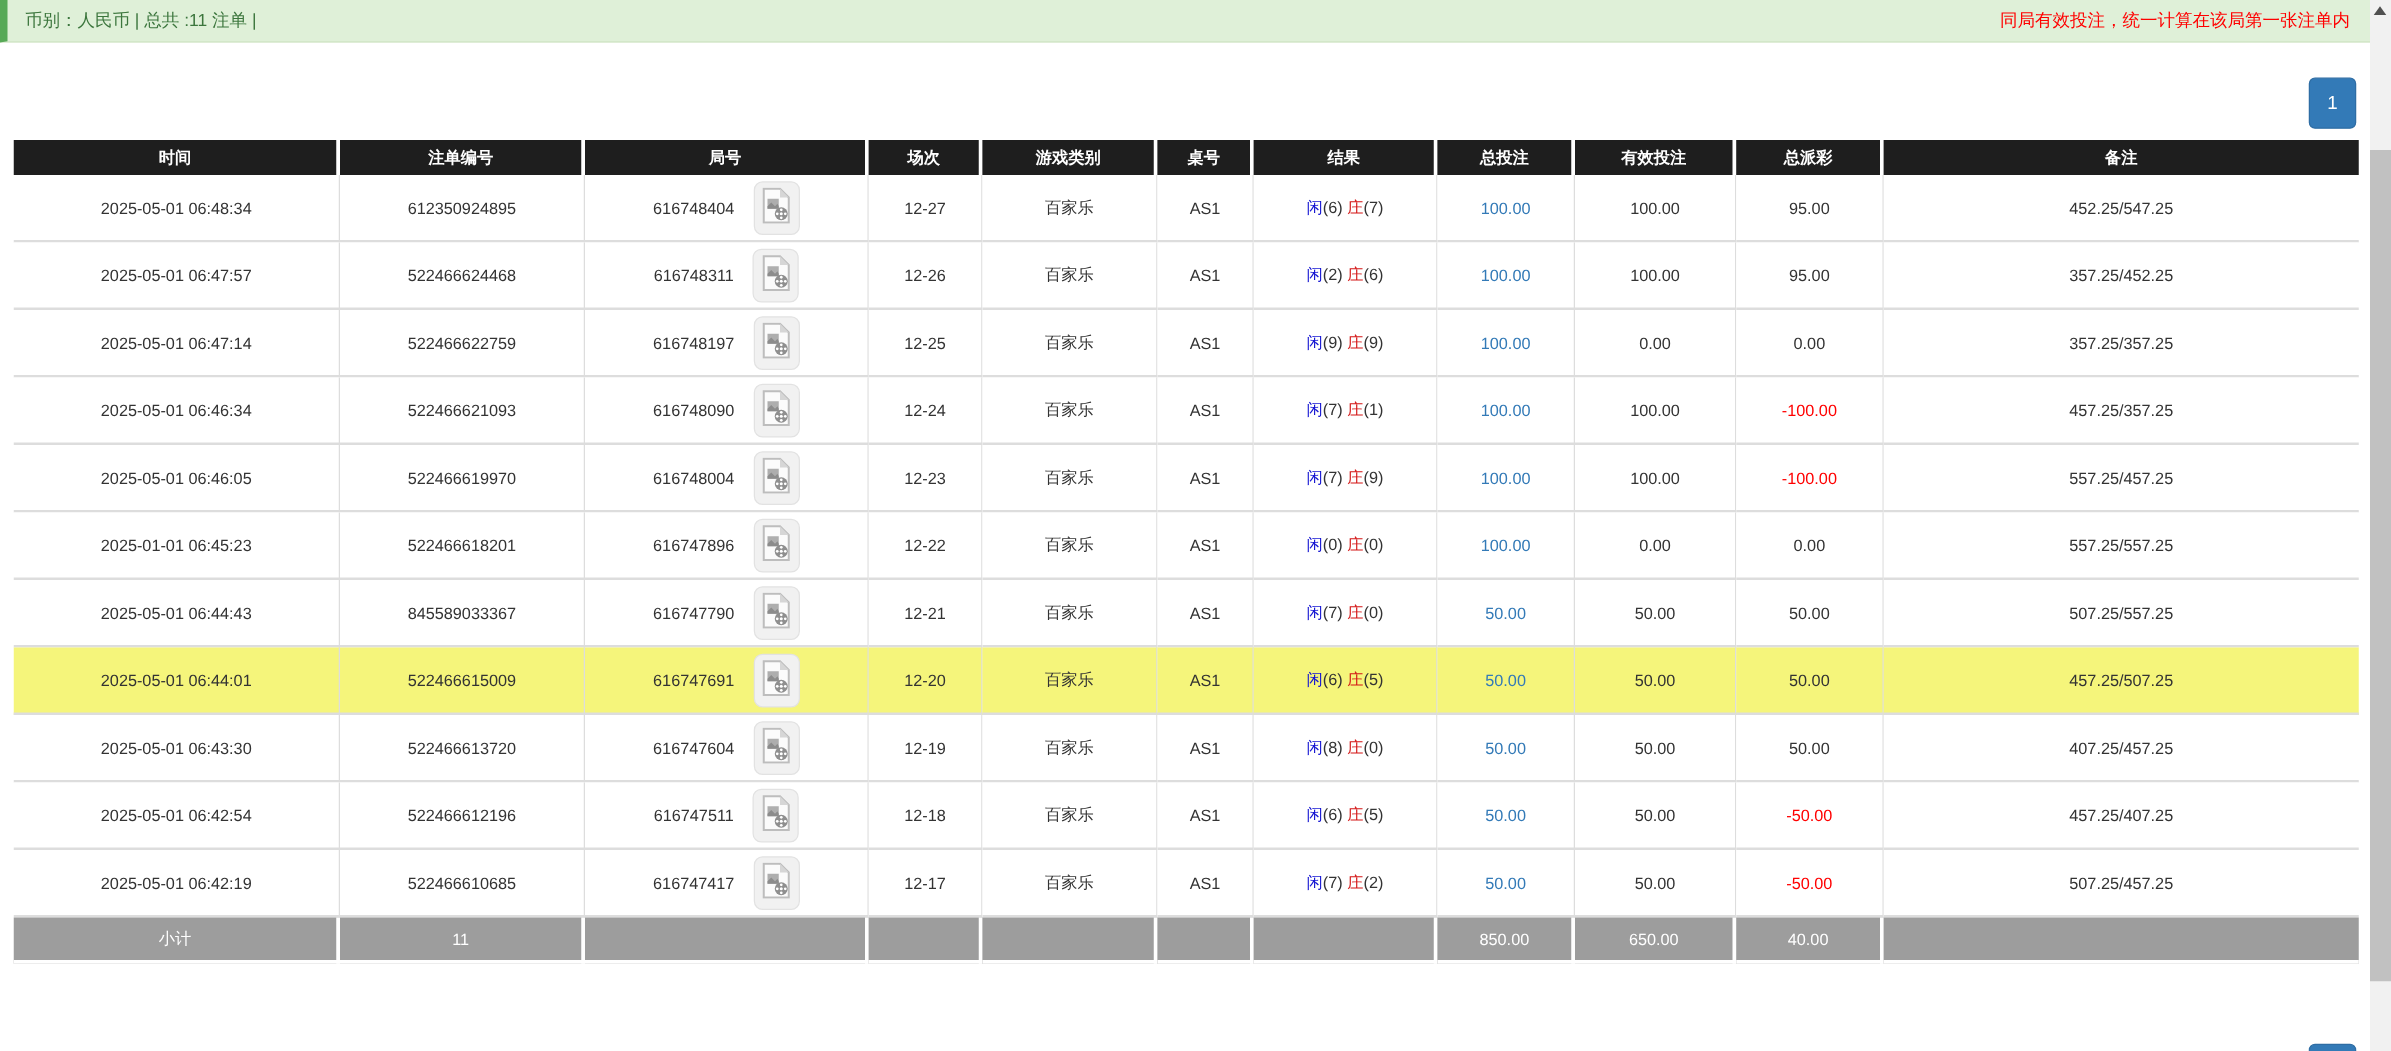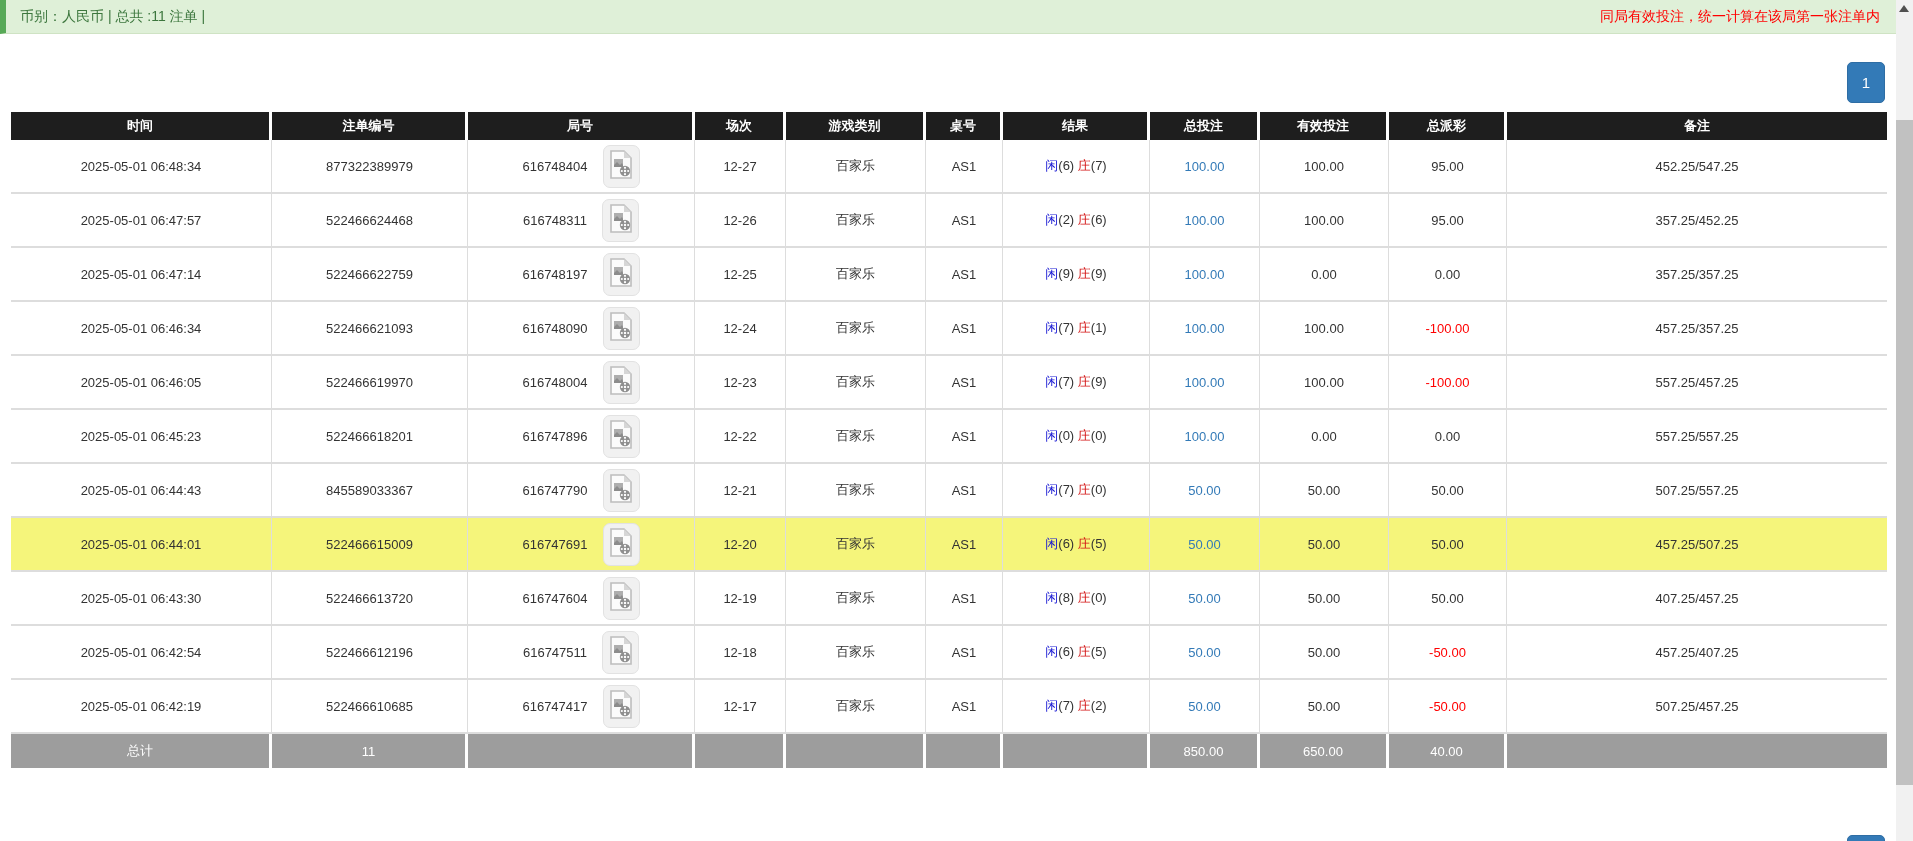--- a/index.html
+++ b/index.html
@@ -111,21 +111,21 @@
           <th>结果</th>
           <th>总投注</th>
           <th>有效投注</th>
           <th>总派彩</th>
           <th>备注</th>
         </tr>
       </thead>
     <tbody>
         <tr>
           <td><span>2025-05-01 06:48:34</span></td>
-          <td><span>877322389979</span></td>
+          <td><span>612350924895</span></td>
           <td>
             <div class="round-cell">
               <span>616748404</span>
               <button class="icon-btn">
                 <span><svg width="24" height="29" viewBox="0 0 24 29">
                     <path d="M2 1 h13 l7 7 v20 h-20 z" fill="#fbfbfb" stroke="#bdbdbd" stroke-width="1.6"></path>
                     <path d="M15 1 l7 7 h-7 z" fill="#d6d6d6"></path>
                     <path d="M5 9 h9 v8 h-9 z" fill="#aeaeae"></path>
                     <path d="M5 15 l3 -3 l3 3 l2 -2 l1 2 v2 h-9 z" fill="#8c8c8c"></path>
                     <circle cx="16" cy="21" r="5.2" fill="#8f8f8f"></circle>
@@ -265,21 +265,21 @@
           <td><span>12-23</span></td>
           <td><span>百家乐</span></td>
           <td><span>AS1</span></td>
           <td><span class="res-p">闲</span><span class="res-n">(7)</span> <span class="res-b">庄</span><span class="res-n">(9)</span></td>
           <td><a class="bet-link">100.00</a></td>
           <td><span>100.00</span></td>
           <td><span class="neg">-100.00</span></td>
           <td><span>557.25/457.25</span></td>
         </tr>
         <tr>
-          <td><span>2025-05-01 06:45:23</span></td>
+          <td><span>2025-01-01 06:45:23</span></td>
           <td><span>522466618201</span></td>
           <td>
             <div class="round-cell">
               <span>616747896</span>
               <button class="icon-btn">
                 <span><svg width="24" height="29" viewBox="0 0 24 29">
                     <path d="M2 1 h13 l7 7 v20 h-20 z" fill="#fbfbfb" stroke="#bdbdbd" stroke-width="1.6"></path>
                     <path d="M15 1 l7 7 h-7 z" fill="#d6d6d6"></path>
                     <path d="M5 9 h9 v8 h-9 z" fill="#aeaeae"></path>
                     <path d="M5 15 l3 -3 l3 3 l2 -2 l1 2 v2 h-9 z" fill="#8c8c8c"></path>
@@ -453,21 +453,21 @@
           <td><span>AS1</span></td>
           <td><span class="res-p">闲</span><span class="res-n">(7)</span> <span class="res-b">庄</span><span class="res-n">(2)</span></td>
           <td><a class="bet-link">50.00</a></td>
           <td><span>50.00</span></td>
           <td><span class="neg">-50.00</span></td>
           <td><span>507.25/457.25</span></td>
         </tr>
       </tbody>
     <tfoot>
         <tr class="totals">
-          <td><span>总计</span></td>
+          <td><span>小计</span></td>
           <td><span>11</span></td>
           <td></td>
           <td></td>
           <td></td>
           <td></td>
           <td></td>
           <td><span>850.00</span></td>
           <td><span>650.00</span></td>
           <td><span>40.00</span></td>
           <td></td>

